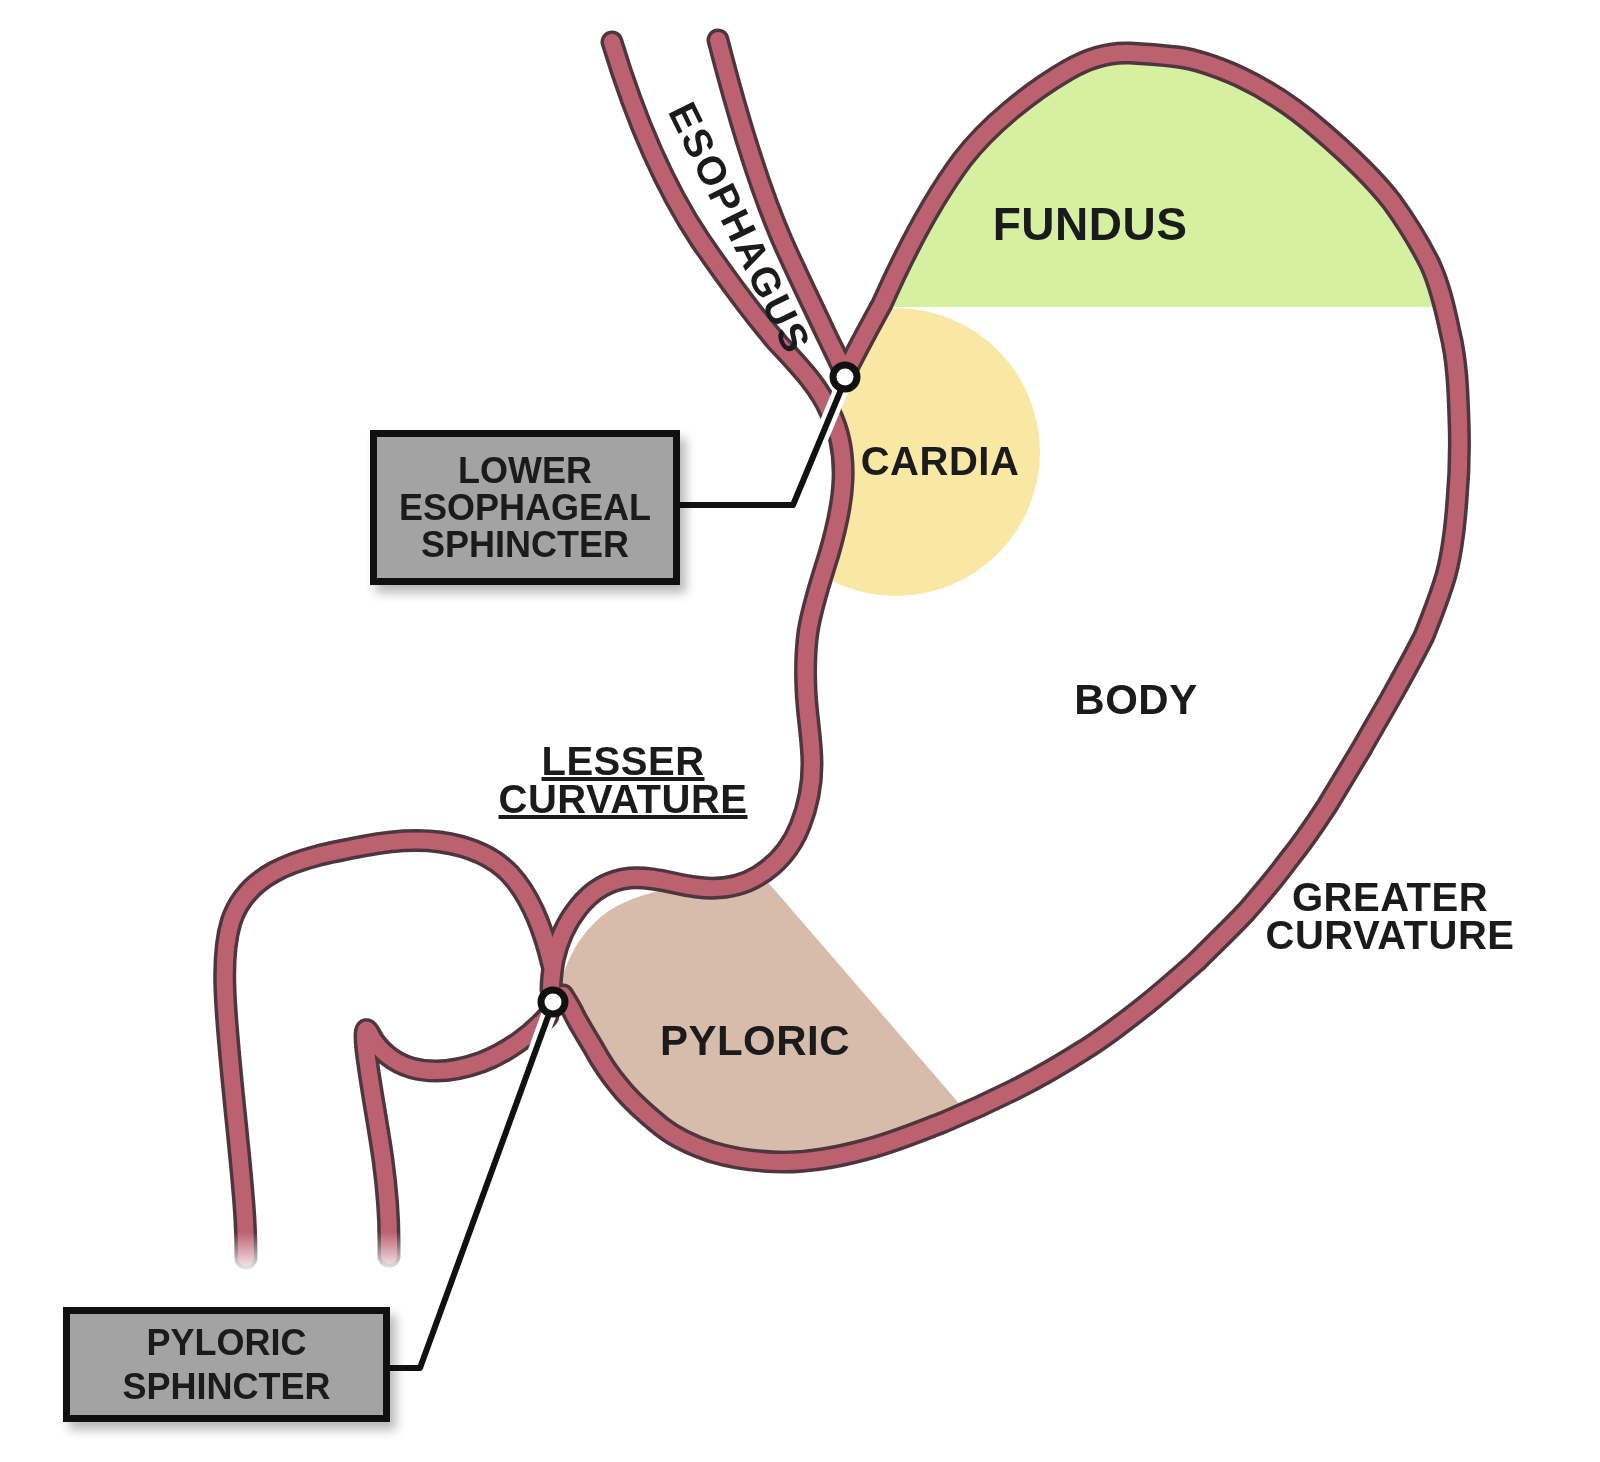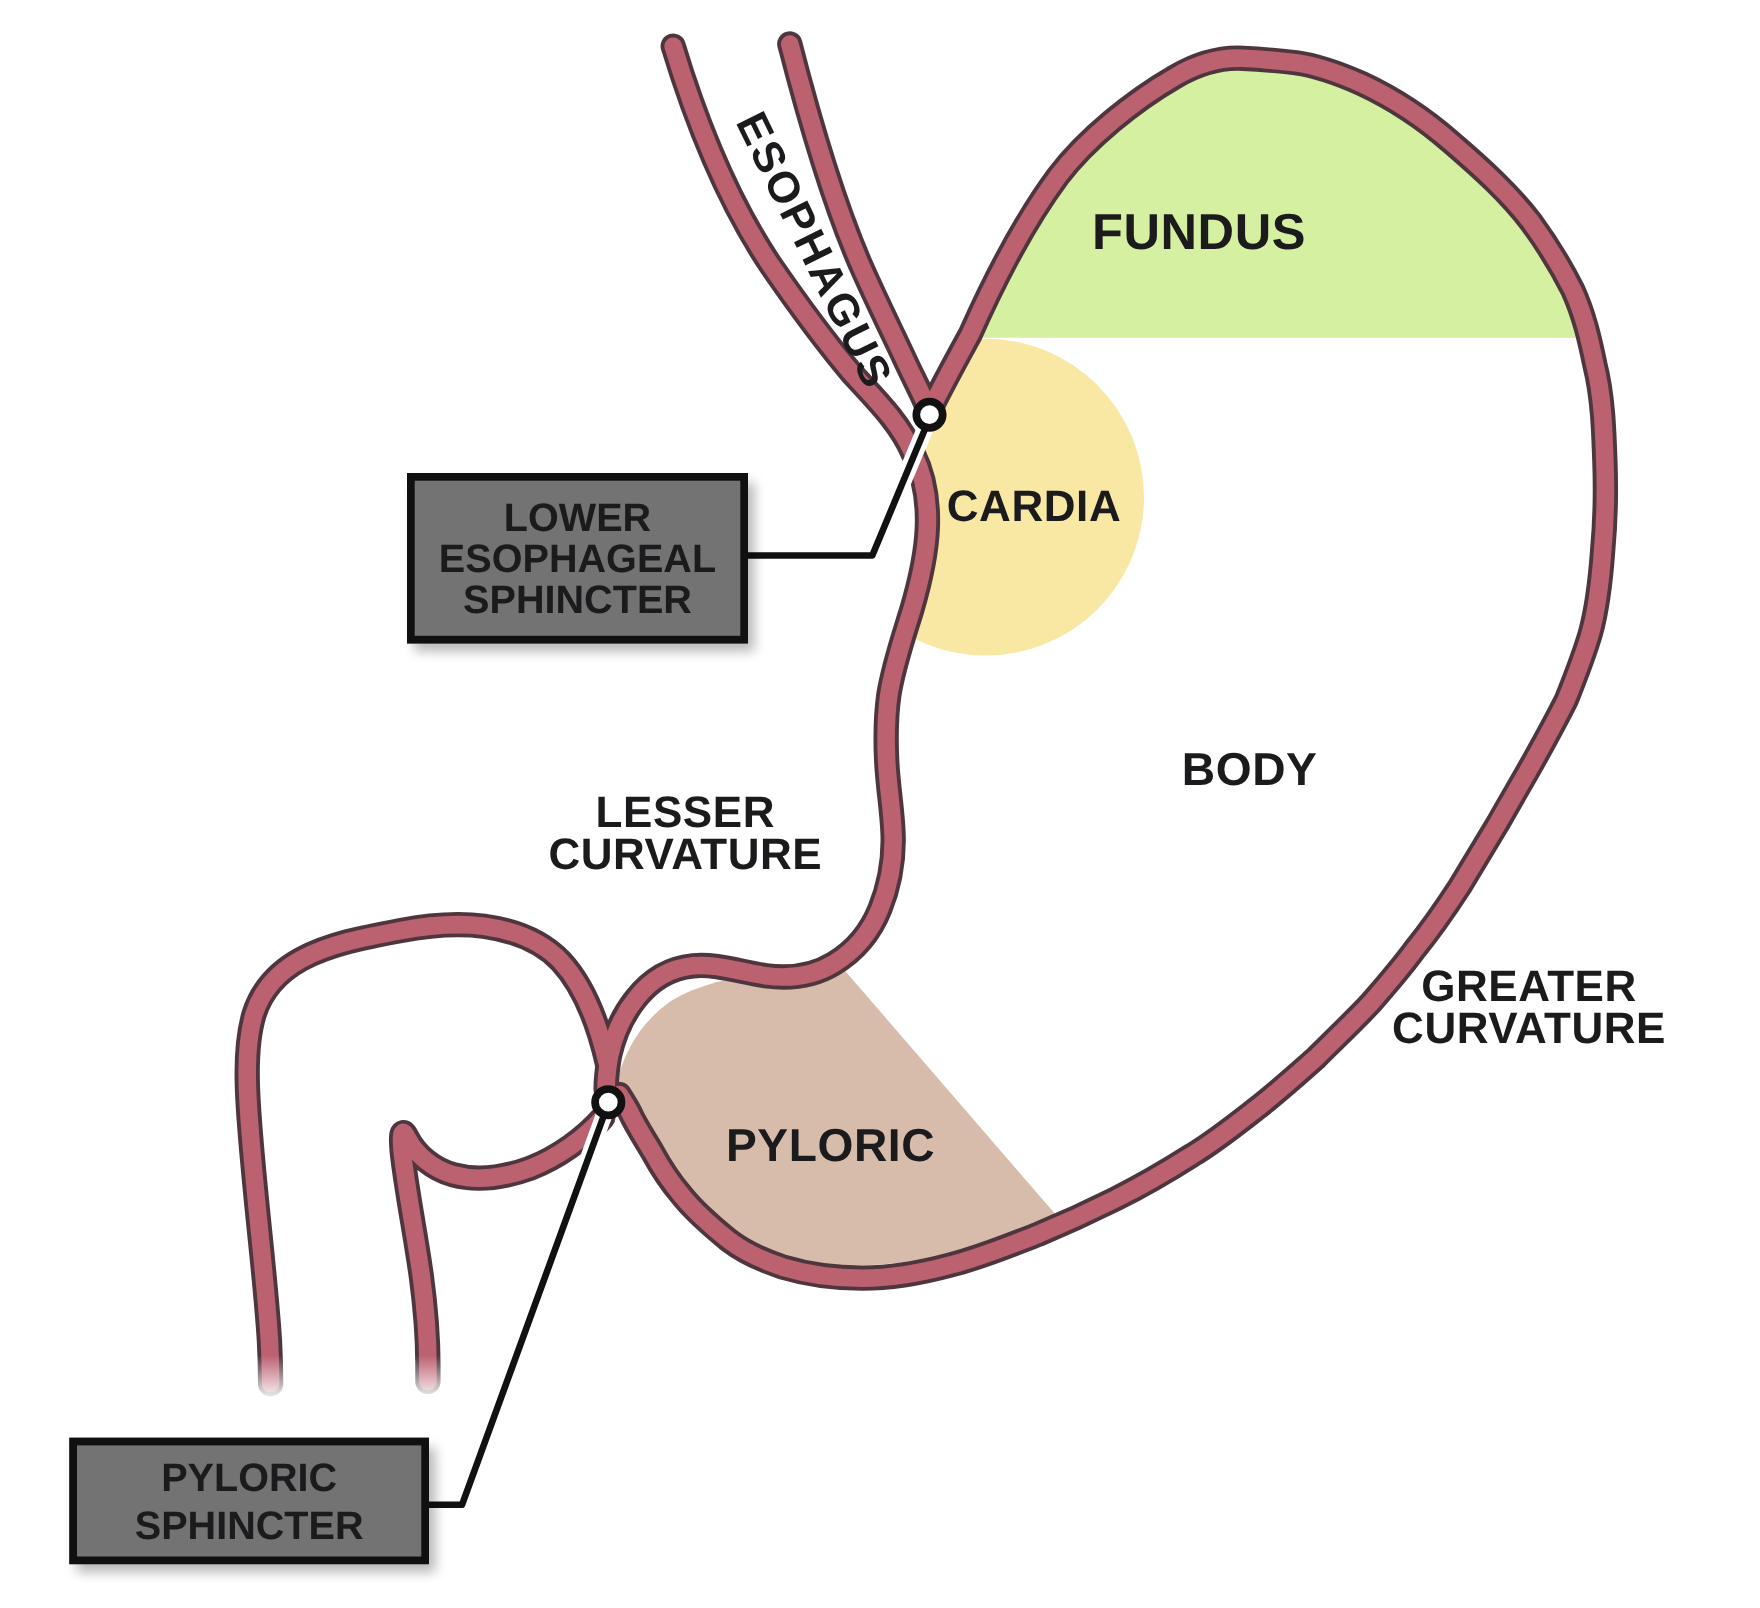--- a/index.html
+++ b/index.html
@@ -36,21 +36,21 @@
   .label.esophagus{font-size:40px;letter-spacing:2px;transform:translate(-50%,-50%) rotate(64deg);}
   .label.fundus{font-size:46px;}
   .label.cardia{font-size:40px;margin-top:12px;}
   .label.body-lbl{font-size:42px;}
   .label.lesser{font-size:40px;line-height:38px;}
   .label.greater{font-size:40px;line-height:38px;}
   .label.smallint{font-size:38px;line-height:36px;}
   .label.pylorus{font-size:42px;}
 
   .callout{
-    position:absolute;background:#737373;border:7px solid #101010;
+    position:absolute;background:#a3a3a3;border:7px solid #101010;
     box-shadow:6px 8px 10px rgba(0,0,0,.28);
     display:flex;align-items:center;justify-content:center;
     font-weight:bold;color:var(--text);text-align:center;white-space:pre-line;
     box-sizing:border-box;
   }
   .callout.les{left:370px;top:430px;width:310px;height:155px;font-size:36px;line-height:37px;}
   .callout.ps{left:63px;top:1307px;width:327px;height:115px;font-size:36px;line-height:44px;}
 </style>
 </head>
 <body>
@@ -112,24 +112,24 @@
       <path class="leader-casing" d="M 680 505 L 793 505 L 843 385"></path>
       <path class="leader" d="M 680 505 L 793 505 L 843 385"></path>
       <path class="leader-casing" d="M 388 1368 L 420 1368 L 549 1014"></path>
       <path class="leader" d="M 388 1368 L 420 1368 L 549 1014"></path>
       <circle class="marker" cx="845" cy="377" r="12"></circle>
       <circle class="marker" cx="553" cy="1002" r="12"></circle>
     </g>
   </svg>
 
   <div class="label esophagus" style="left:740px;top:228px;">ESOPHAGUS</div>
-  <div class="label fundus" style="left:1090px;top:210px;">FUNDUS</div>
+  <div class="label fundus" style="left:1090px;top:224px;">FUNDUS</div>
   <div class="label cardia" style="left:940px;top:449px;">CARDIA</div>
   <div class="label body-lbl" style="left:1136px;top:700px;">BODY</div>
-  <div class="label lesser" style="left:623px;top:758px;">LESSER
+  <div class="label lesser" style="left:623px;top:780px;text-decoration:underline;">LESSER
 CURVATURE</div>
   <div class="label greater" style="left:1390px;top:916px;">GREATER
 CURVATURE</div>
   <div class="label pylorus" style="left:755px;top:1041px;">PYLORIC</div>
 
   <div class="callout les">LOWER
 ESOPHAGEAL
 SPHINCTER</div>
   <div class="callout ps">PYLORIC
 SPHINCTER</div>

